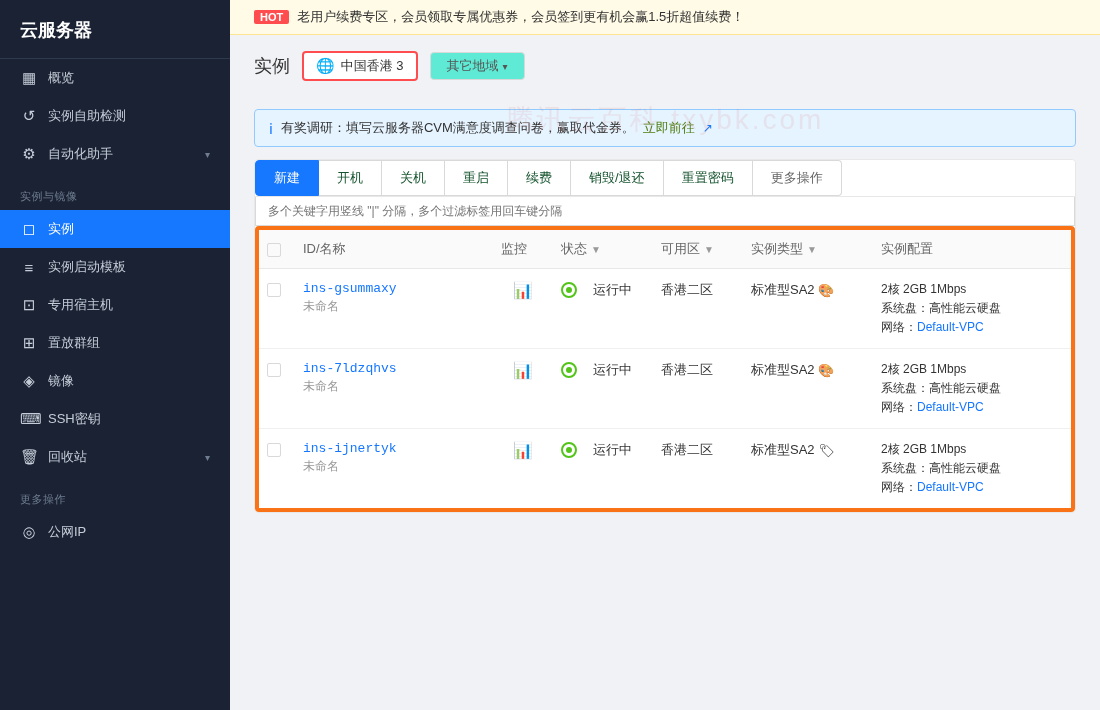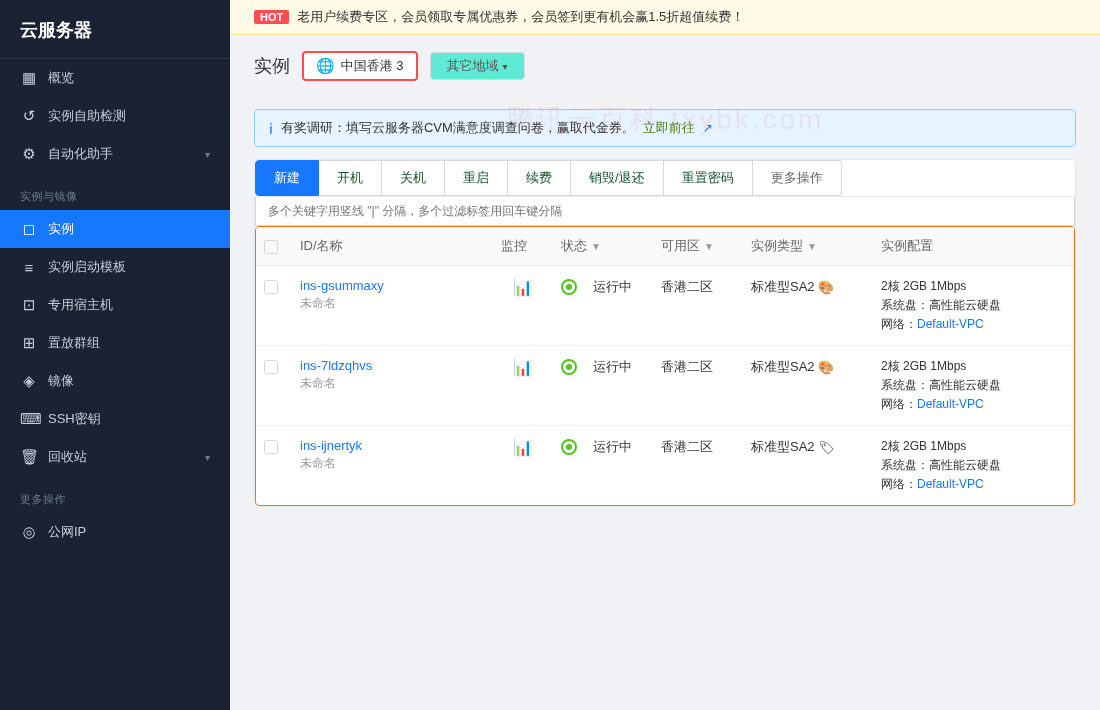--- a/index.html
+++ b/index.html
@@ -178,21 +178,21 @@
       border: none;
       outline: none;
       font-size: 12px;
       color: #999;
       background: transparent;
     }
 
     
     .table-container {
       background: #fff;
-      border: 1px solid #f97316;
+      border: 4px solid #f97316;
       border-radius: 4px;
       overflow: hidden;
     }
     .table-header {
       display: grid;
       grid-template-columns: 36px 1fr 60px 100px 90px 130px 1fr;
       background: #fafafa;
       border-bottom: 1px solid #e8e8e8;
       padding: 10px 0;
     }
@@ -214,21 +214,21 @@
     }
     .table-row:last-child { border-bottom: none; }
 
     .td {
       padding: 0 8px;
       font-size: 13px;
       color: #333;
       display: flex;
       align-items: flex-start;
     }
-    .td.col-name { flex-direction: column; gap: 2px; }
+    .td.col-name { flex-direction: column; gap: 2px; font-family: Liberation Mono, monospace; }
     .td .instance-link { color: #1677ff; cursor: pointer; text-decoration: none; }
     .td .instance-sub { color: #999; font-size: 12px; }
     .td.col-monitor { justify-content: center; color: #1677ff; font-size: 15px; }
     .td.col-status { align-items: center; gap: 16px; }
     .status-circle {
       width: 16px; height: 16px; border-radius: 50%; border: 2px solid #52c41a;
       display: inline-flex; align-items: center; justify-content: center;
       flex-shrink: 0;
     }
     .status-circle::after { content: ''; width: 6px; height: 6px; background: #52c41a; border-radius: 50%; }

